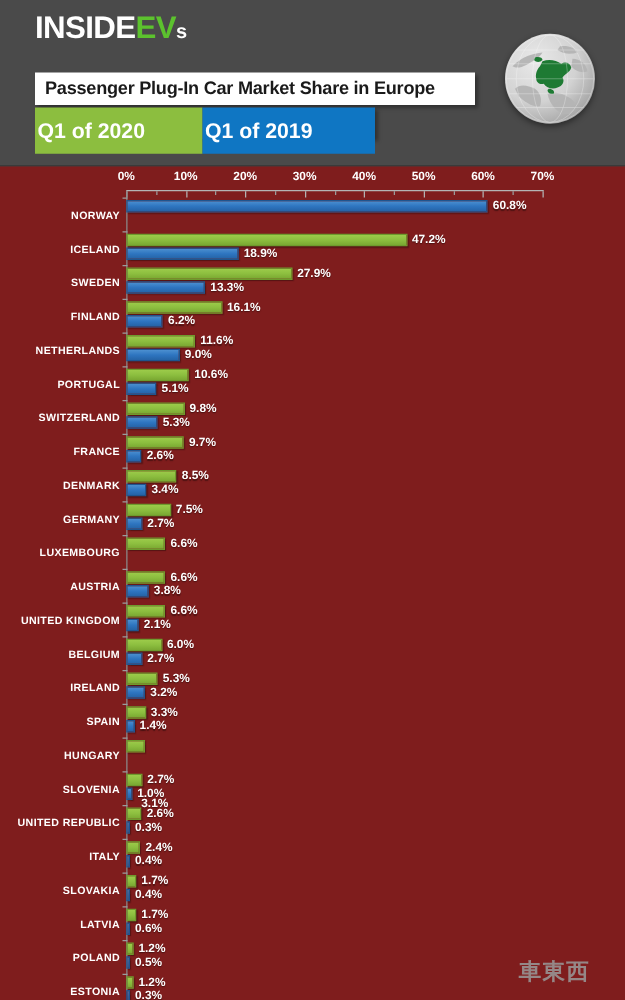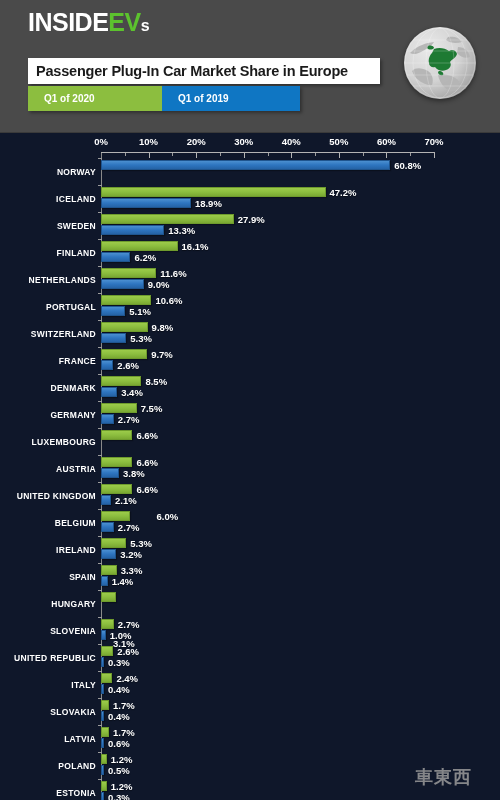--- a/index.html
+++ b/index.html
@@ -5,21 +5,21 @@
   * { box-sizing: border-box; margin: 0; padding: 0; }
   html, body {
     width: 500px; height: 800px;
     background: #3f3f3f;
     font-family: "Liberation Sans", sans-serif;
     overflow: hidden;
   }
   #page {
     position: relative;
     width: 500px; height: 800px;
-    background: #0f172a;
+    background: #7f1d1d;
     overflow: hidden;
   }
 
   
   #header {
     position: absolute; left: 0; top: 0;
     width: 500px; height: 133px;
     background: #4a4a4a;
     border-bottom: 1px solid #3a3a3a;
   }
@@ -47,22 +47,22 @@
     letter-spacing: -0.2px;
   }
 
   #legend {
     position: absolute; left: 28px; top: 86px;
     height: 25px; display: flex;
     box-shadow: 2px 2px 3px rgba(0,0,0,0.35);
   }
   .legend-item {
     display: flex; align-items: center;
-    height: 25px; padding-left: 16px;
-    color: #ffffff; font-size: 10px; font-weight: bold;
+    height: 37px; padding-left: 2px;
+    color: #ffffff; font-size: 17px; font-weight: bold;
     white-space: nowrap;
   }
   #legend-2020 { width: 134px; background: #8cbe3f; }
   #legend-2019 { width: 138px; background: #0f76c3; }
 
   #globe {
     position: absolute; left: 404px; top: 27px;
     width: 72px; height: 72px; border-radius: 50%;
     background: radial-gradient(circle at 34% 30%, #e9e9e9 0%, #d2d2d2 48%, #a6a6a6 78%, #7d7d7d 100%);
     box-shadow: 0 2px 5px rgba(0,0,0,0.45);
@@ -402,21 +402,21 @@
               <span class="bar-value" style="left: 13.99px;">2.1%</span>
             </div>
           </div>
         </div>
         <div class="row">
           <div class="cat-tick"></div>
           <div class="cat-label">BELGIUM</div>
           <div class="bars">
             <div class="bar-wrap">
               <div class="bar g" style="width: 28.5429px;"></div>
-              <span class="bar-value" style="left: 32.5429px; margin-left: 23px;">6.0%</span>
+              <span class="bar-value" style="left: 32.5429px;">6.0%</span>
             </div>
             <div class="bar-wrap">
               <div class="bar b" style="width: 12.8443px;"></div>
               <span class="bar-value" style="left: 16.8443px;">2.7%</span>
             </div>
           </div>
         </div>
         <div class="row">
           <div class="cat-tick"></div>
           <div class="cat-label">IRELAND</div>

